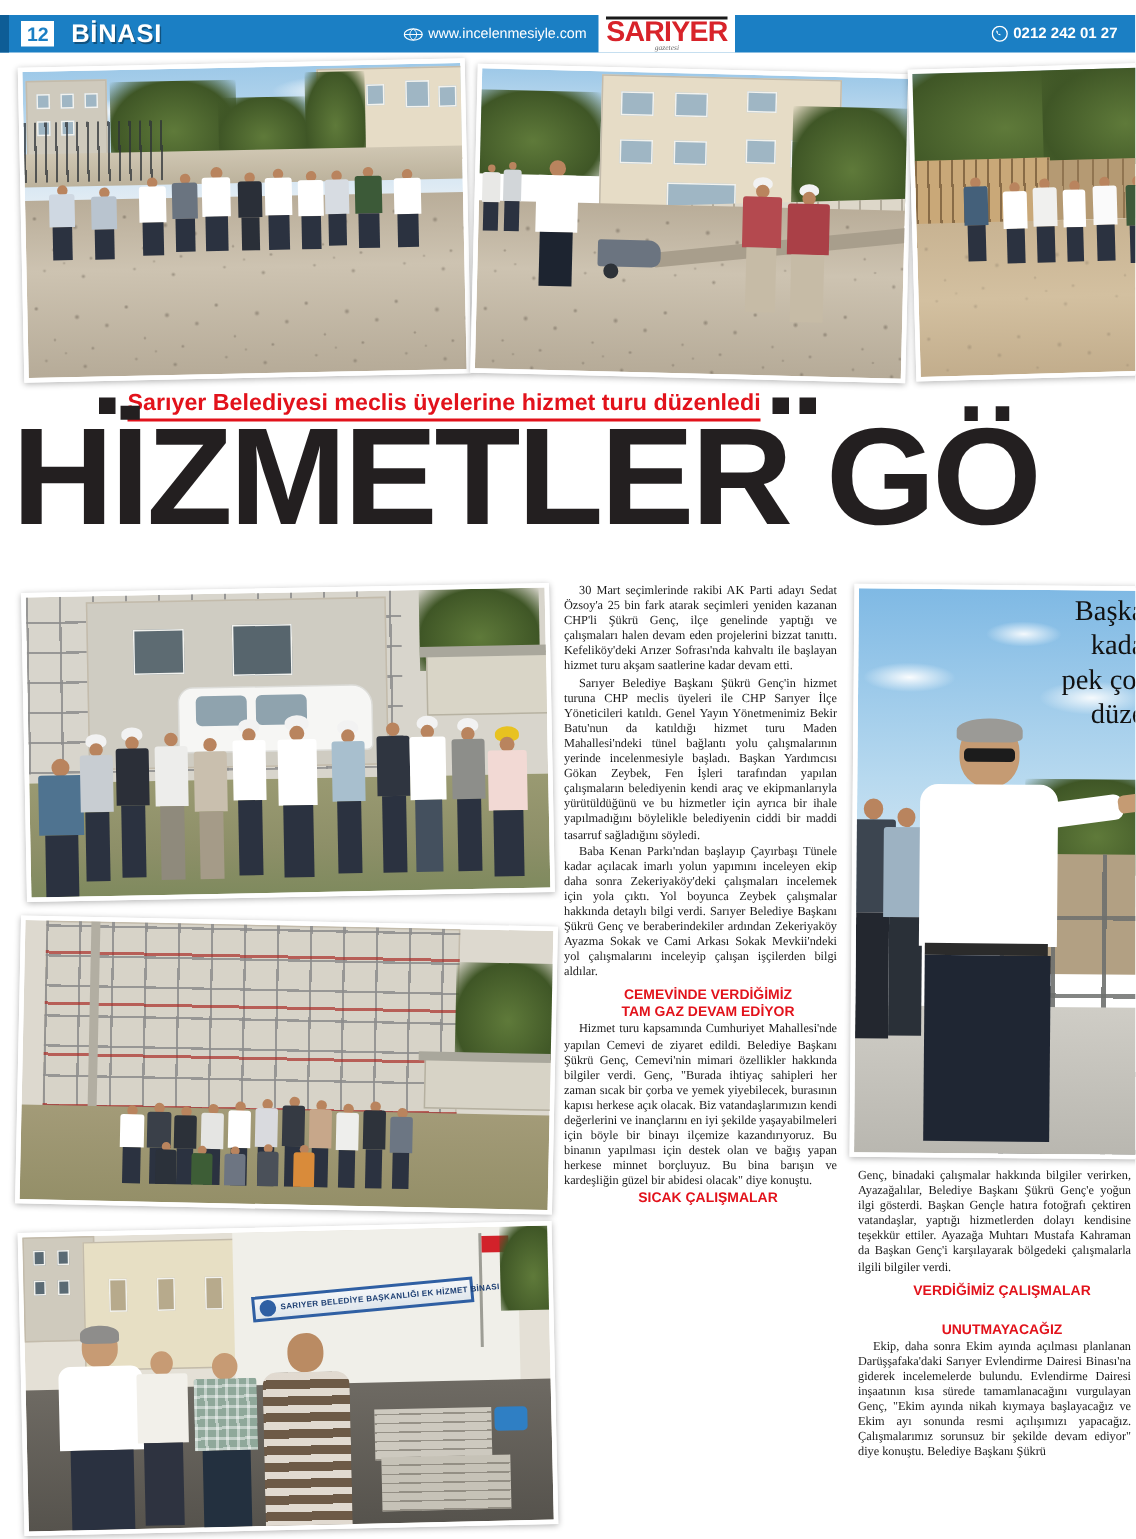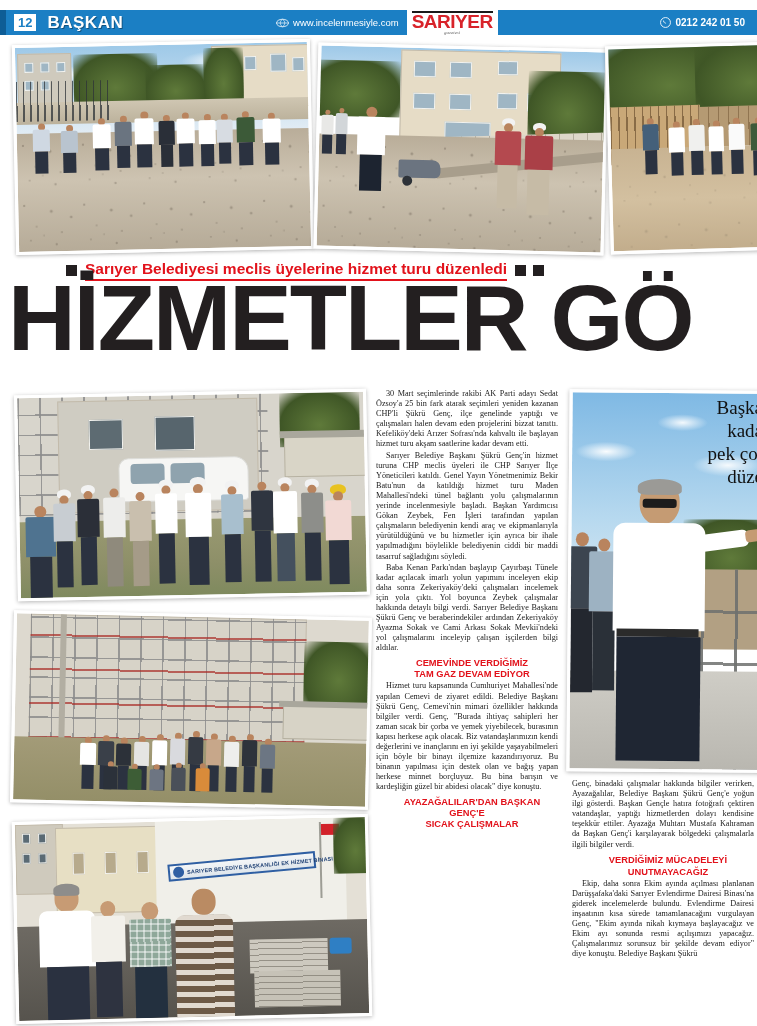--- a/index.html
+++ b/index.html
@@ -223,21 +223,21 @@
   }
 </style>
 </head>
 <body>
 
 <div id="page">
 
   <div class="masthead">
     <div class="mh-accent"></div>
     <div class="mh-pageno">12</div>
-    <div class="mh-section">BAŞKAN</div>
+    <div class="mh-section">BİNASI</div>
     <div class="mh-spacer"></div>
 
     <div class="mh-web">
       <svg class="globe-ic" viewBox="0 0 26 18">
         <ellipse cx="13" cy="9" rx="12" ry="7.5" fill="none" stroke="#ffffff" stroke-width="1.6"></ellipse>
         <path d="M1 9 H25" stroke="#ffffff" stroke-width="1.3" fill="none"></path>
         <path d="M13 1.6 C7 5, 7 13, 13 16.4 C19 13, 19 5, 13 1.6 Z" fill="none" stroke="#ffffff" stroke-width="1.2"></path>
       </svg>
       <span>www.incelenmesiyle.com</span>
     </div>
@@ -247,21 +247,21 @@
       <div class="mh-logo-sub">gazetesi</div>
     </div>
 
     <div class="mh-spacer"></div>
 
     <div class="mh-phone">
       <svg class="phone-ic" viewBox="0 0 20 20">
         <circle cx="10" cy="10" r="9" fill="none" stroke="#ffffff" stroke-width="1.6"></circle>
         <path d="M6.3 5.8c-.9.9-.6 2.6.9 4.3 1.5 1.7 3.2 2.2 4.1 1.4l-1.3-1.4-1 .5c-.6-.4-1.3-1.2-1.6-1.9l.6-.9-1.7-2z" fill="#ffffff"></path>
       </svg>
-      <span>0212 242 01 50</span>
+      <span>0212 242 01 27</span>
     </div>
   </div>
 
   <div class="photo" style="left:14px; top:42px; width:298px; height:210px; transform: rotate(-1.2deg);">
     <div class="ph-inner">
       <div class="sky"></div>
       <div class="sky-clouds"></div>
       <div class="bldg grey" style="left:2px; top:6px; width:54px; height:52px;">
         <div class="win" style="left:6px; top:8px; width:9px; height:10px;"></div>
         <div class="win" style="left:22px; top:8px; width:9px; height:10px;"></div>
@@ -761,24 +761,23 @@
     <div>düze</div>
   </div>
 
   <div class="col" style="left:376px; top:389px; width:182px;">
     <p>30 Mart seçimlerinde rakibi AK Parti adayı Sedat Özsoy'a 25 bin fark atarak seçimleri yeniden kazanan CHP'li Şükrü Genç, ilçe genelinde yaptığı ve çalışmaları halen devam eden projelerini bizzat tanıttı. Kefeliköy'deki Arızer Sofrası'nda kahvaltı ile başlayan hizmet turu akşam saatlerine kadar devam etti.</p>
     <p>Sarıyer Belediye Başkanı Şükrü Genç'in hizmet turuna CHP meclis üyeleri ile CHP Sarıyer İlçe Yöneticileri katıldı. Genel Yayın Yönetmenimiz Bekir Batu'nun da katıldığı hizmet turu Maden Mahallesi'ndeki tünel bağlantı yolu çalışmalarının yerinde incelenmesiyle başladı. Başkan Yardımcısı Gökan Zeybek, Fen İşleri tarafından yapılan çalışmaların belediyenin kendi araç ve ekipmanlarıyla yürütüldüğünü ve bu hizmetler için ayrıca bir ihale yapılmadığını böylelikle belediyenin ciddi bir maddi tasarruf sağladığını söyledi.</p>
     <p>Baba Kenan Parkı'ndan başlayıp Çayırbaşı Tünele kadar açılacak imarlı yolun yapımını inceleyen ekip daha sonra Zekeriyaköy'deki çalışmaları incelemek için yola çıktı. Yol boyunca Zeybek çalışmalar hakkında detaylı bilgi verdi. Sarıyer Belediye Başkanı Şükrü Genç ve beraberindekiler ardından Zekeriyaköy Ayazma Sokak ve Cami Arkası Sokak Mevkii'ndeki yol çalışmalarını inceleyip çalışan işçilerden bilgi aldılar.</p>
     <p class="subhead" style="margin-bottom:0;">CEMEVİNDE VERDİĞİMİZ</p>
     <p class="subhead" style="margin-top:0;">TAM GAZ DEVAM EDİYOR</p>
     <p>Hizmet turu kapsamında Cumhuriyet Mahallesi'nde yapılan Cemevi de ziyaret edildi. Belediye Başkanı Şükrü Genç, Cemevi'nin mimari özellikler hakkında bilgiler verdi. Genç, "Burada ihtiyaç sahipleri her zaman sıcak bir çorba ve yemek yiyebilecek, burasının kapısı herkese açık olacak. Biz vatandaşlarımızın kendi değerlerini ve inançlarını en iyi şekilde yaşayabilmeleri için böyle bir binayı ilçemize kazandırıyoruz. Bu binanın yapılması için destek olan ve bağış yapan herkese minnet borçluyuz. Bu bina barışın ve kardeşliğin güzel bir abidesi olacak" diye konuştu.</p>
-    <p class="subhead" style="margin-bottom:0;">AYAZAĞALILAR'DAN BAŞKAN GENÇ'E</p>
     <p class="subhead" style="margin-top:0;">SICAK ÇALIŞMALAR</p>
   </div>
 
   <div class="col" style="left:572px; top:779px; width:182px;">
     <p class="noind">Genç, binadaki çalışmalar hakkında bilgiler verirken, Ayazağalılar, Belediye Başkanı Şükrü Genç'e yoğun ilgi gösterdi. Başkan Gençle hatıra fotoğrafı çektiren vatandaşlar, yaptığı hizmetlerden dolayı kendisine teşekkür ettiler. Ayazağa Muhtarı Mustafa Kahraman da Başkan Genç'i karşılayarak bölgedeki çalışmalarla ilgili bilgiler verdi.</p>
-    <p class="subhead" style="margin-bottom:0;">VERDİĞİMİZ MÜCADELEYİ</p>
-    <p class="subhead" style="margin-top:1px;">UNUTMAYACAĞIZ</p>
+    <p class="subhead" style="margin-bottom:0;">VERDİĞİMİZ ÇALIŞMALAR</p>
+    <p class="subhead" style="margin-top:15px;">UNUTMAYACAĞIZ</p>
     <p>Ekip, daha sonra Ekim ayında açılması planlanan Darüşşafaka'daki Sarıyer Evlendirme Dairesi Binası'na giderek incelemelerde bulundu. Evlendirme Dairesi inşaatının kısa sürede tamamlanacağını vurgulayan Genç, "Ekim ayında nikah kıymaya başlayacağız ve Ekim ayı sonunda resmi açılışımızı yapacağız. Çalışmalarımız sorunsuz bir şekilde devam ediyor" diye konuştu. Belediye Başkanı Şükrü</p>
   </div>
 
 </div>
 
 </body></html>

